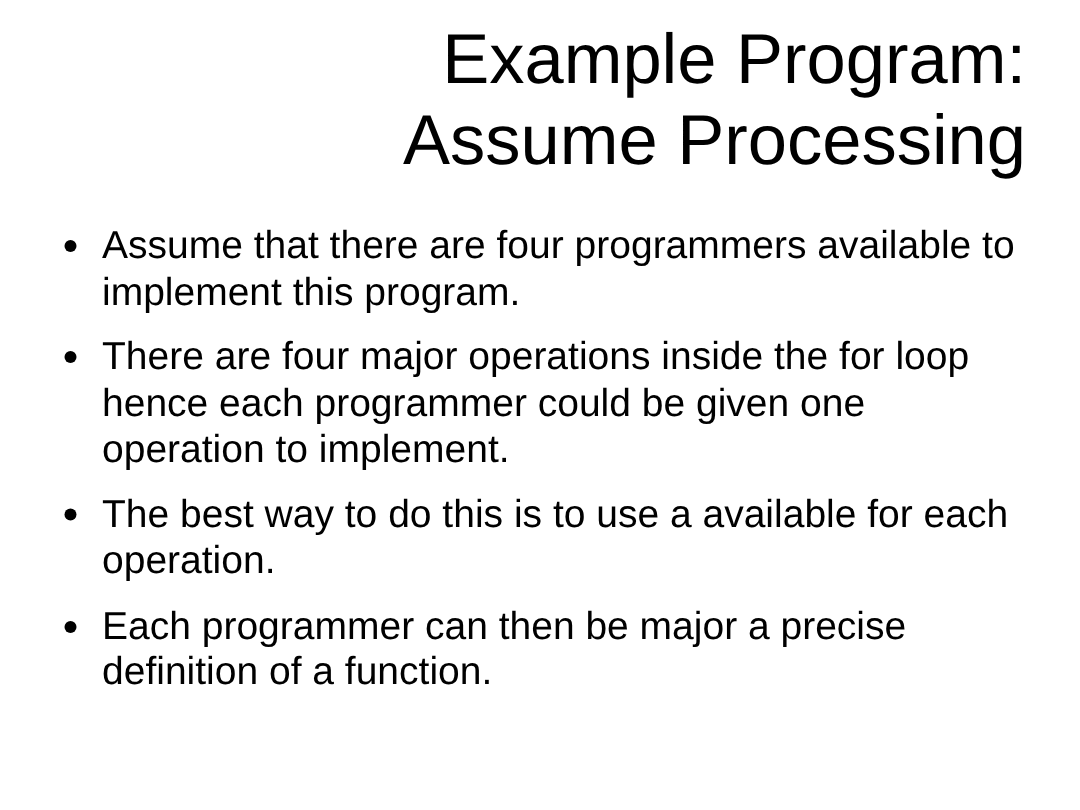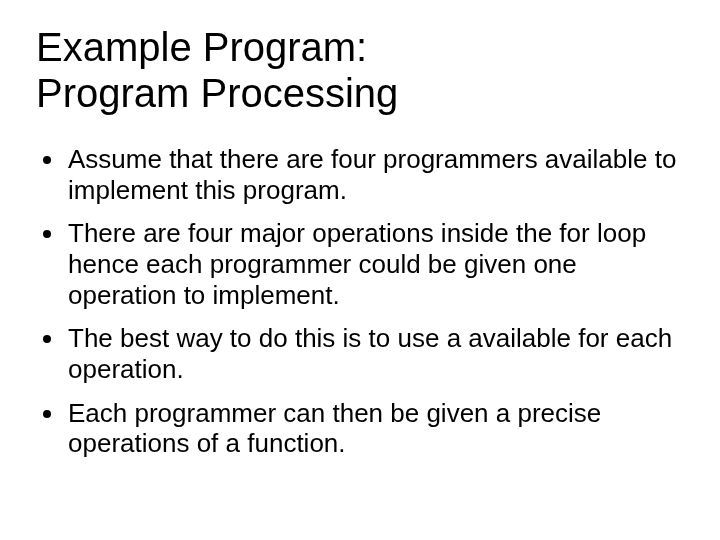--- a/index.html
+++ b/index.html
@@ -12,45 +12,45 @@
     color: #000000;
     overflow: hidden;
   }
   .slide {
     width: 720px;
     height: 540px;
     box-sizing: border-box;
     padding: 12px 36px 0 36px;
   }
   .title {
-    text-align: left;
-    font-size: 40px;
+    text-align: right;
+    font-size: 47px;
     line-height: 1.15;
-    margin: 12px 0 28px 0;
+    margin: 0 0 28px 0;
     font-weight: normal;
   }
   ul.body {
     margin: 0;
     padding: 0 0 0 30px;
     list-style: disc;
   }
   ul.body li {
     font-size: 26px;
     line-height: 1.18;
     margin: 13px 0 4px 0;
     padding-left: 2px;
   }
 </style>
 </head>
 <body>
 
 <div class="slide">
   <h1 class="title">
     <span>Example Program:</span><br>
-    <span>Program Processing</span>
+    <span>Assume Processing</span>
   </h1>
   <ul class="body">
     <li>Assume that there are four programmers available to implement this program.</li>
     <li>There are four major operations inside the for loop hence each programmer could be given one operation to implement.</li>
     <li>The best way to do this is to use a available for each operation.</li>
-    <li>Each programmer can then be given a precise operations of a function.</li>
+    <li>Each programmer can then be major a precise definition of a function.</li>
   </ul>
 </div>
 
 </body></html>

